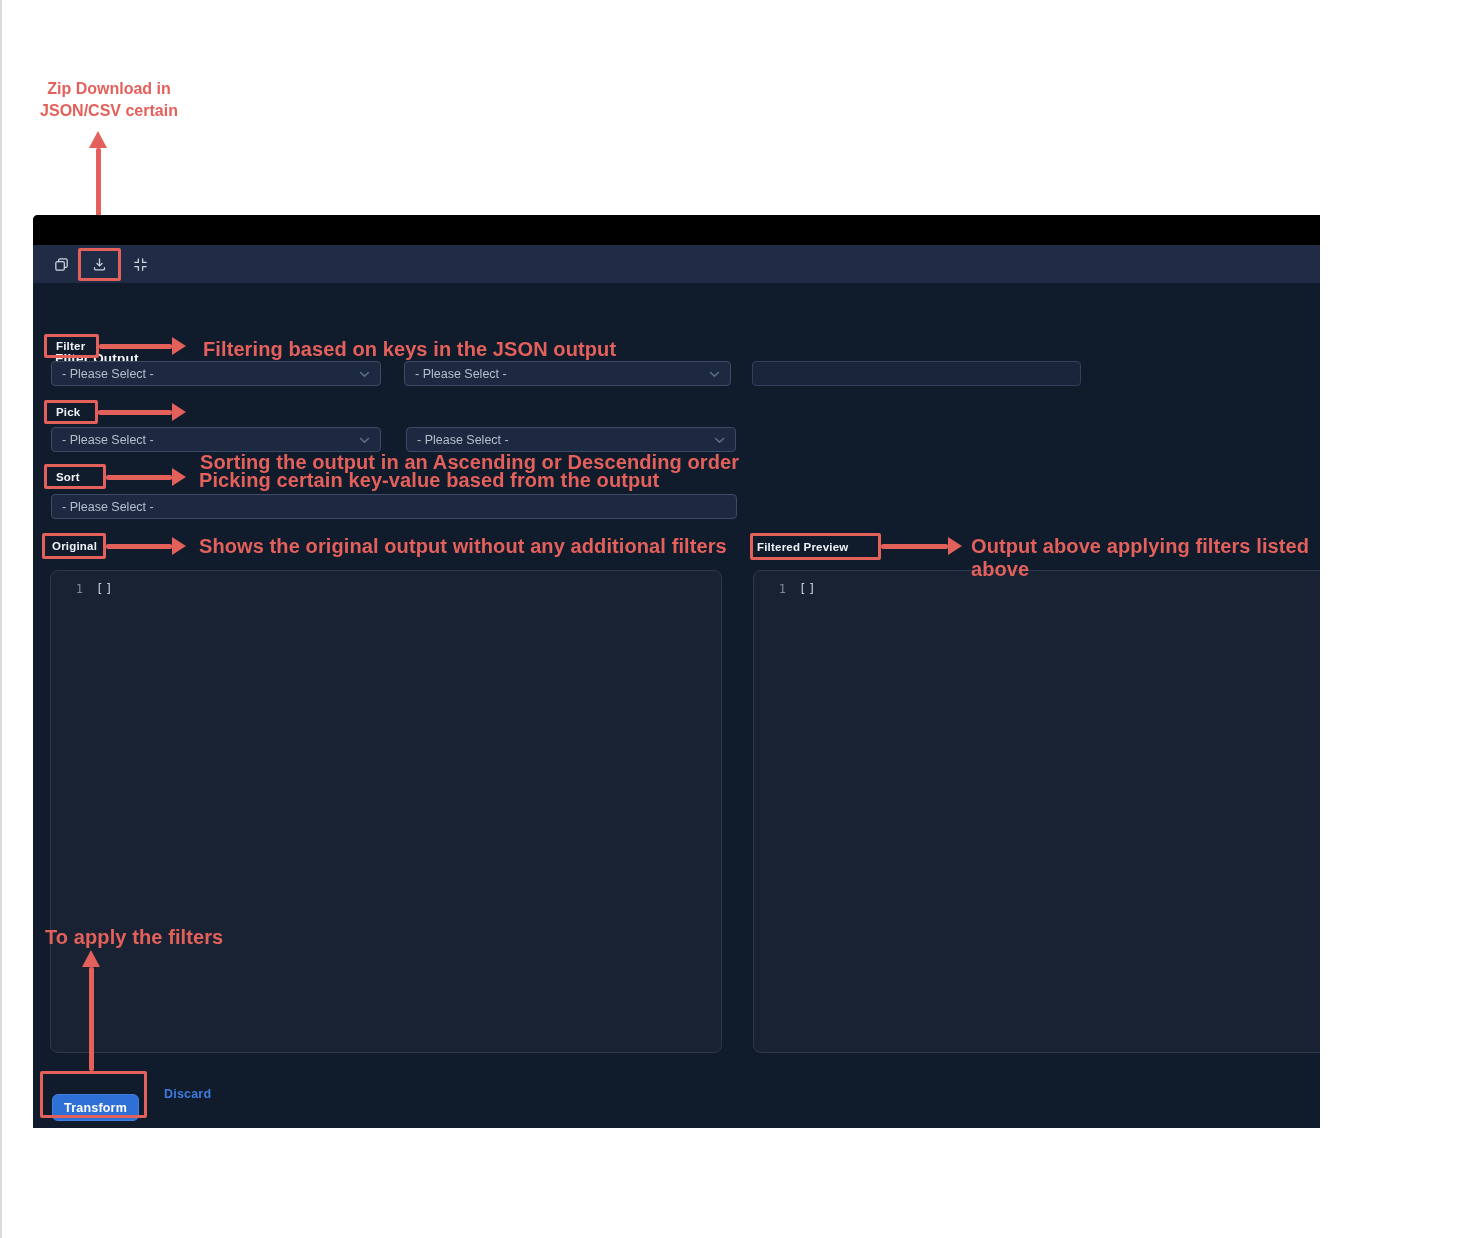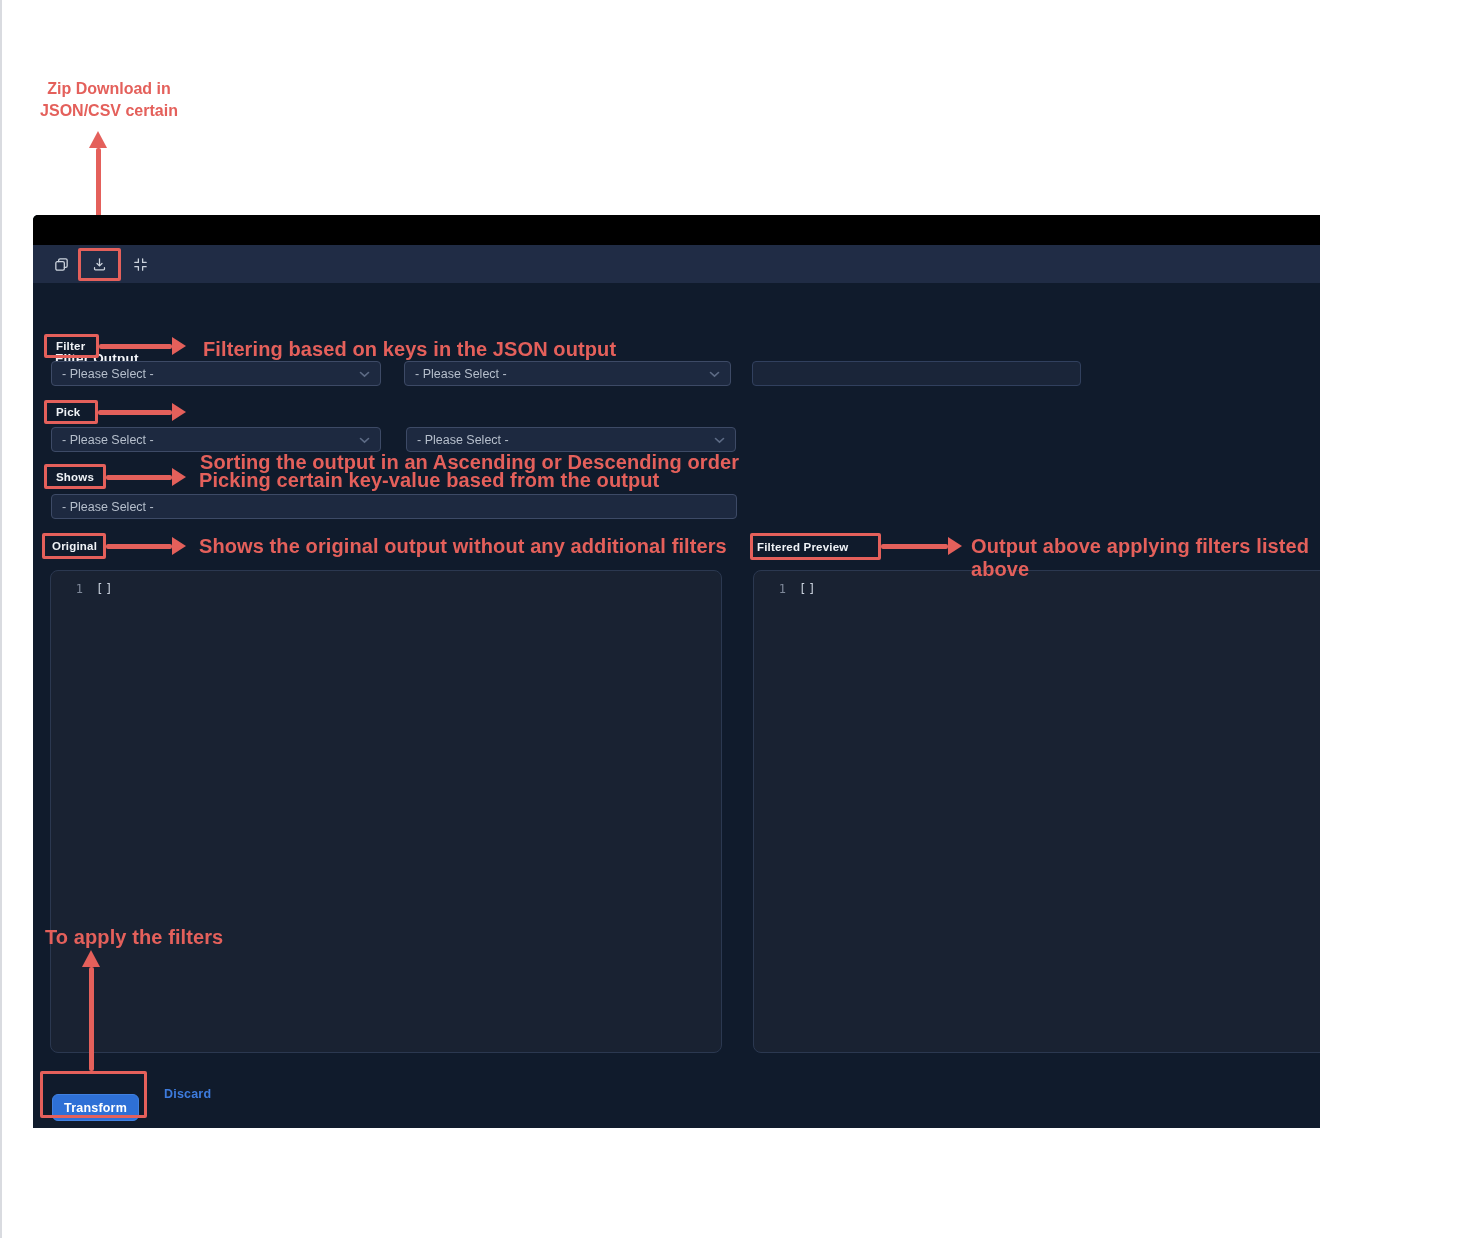--- a/index.html
+++ b/index.html
@@ -144,21 +144,21 @@
     </div>
     <div class="abs select" style="left:373px;top:212px;width:330px;">
       <span>- Please Select -</span>
       <span class="chev">
         <svg width="11" height="7" viewBox="0 0 11 7" fill="none" stroke="currentColor" stroke-width="1.6" stroke-linecap="round">
             <path d="M1.5 1.5 L5.5 5.2 L9.5 1.5"></path>
           </svg>
       </span>
     </div>
 
-    <div class="abs field-label" style="left:23px;top:256px;">Shows</div>
+    <div class="abs field-label" style="left:23px;top:256px;">Sort</div>
     <div class="abs select" style="left:18px;top:279px;width:686px;">
       <span>- Please Select -</span>
     </div>
 
     <div class="abs field-label" style="left:19px;top:325px;">Original</div>
     <div class="abs field-label" style="left:724px;top:326px;">Filtered Preview</div>
 
     <div class="abs editor" style="left:17px;top:355px;width:672px;height:483px;">
       <div class="code-line">
         <span class="line-no">1</span>

